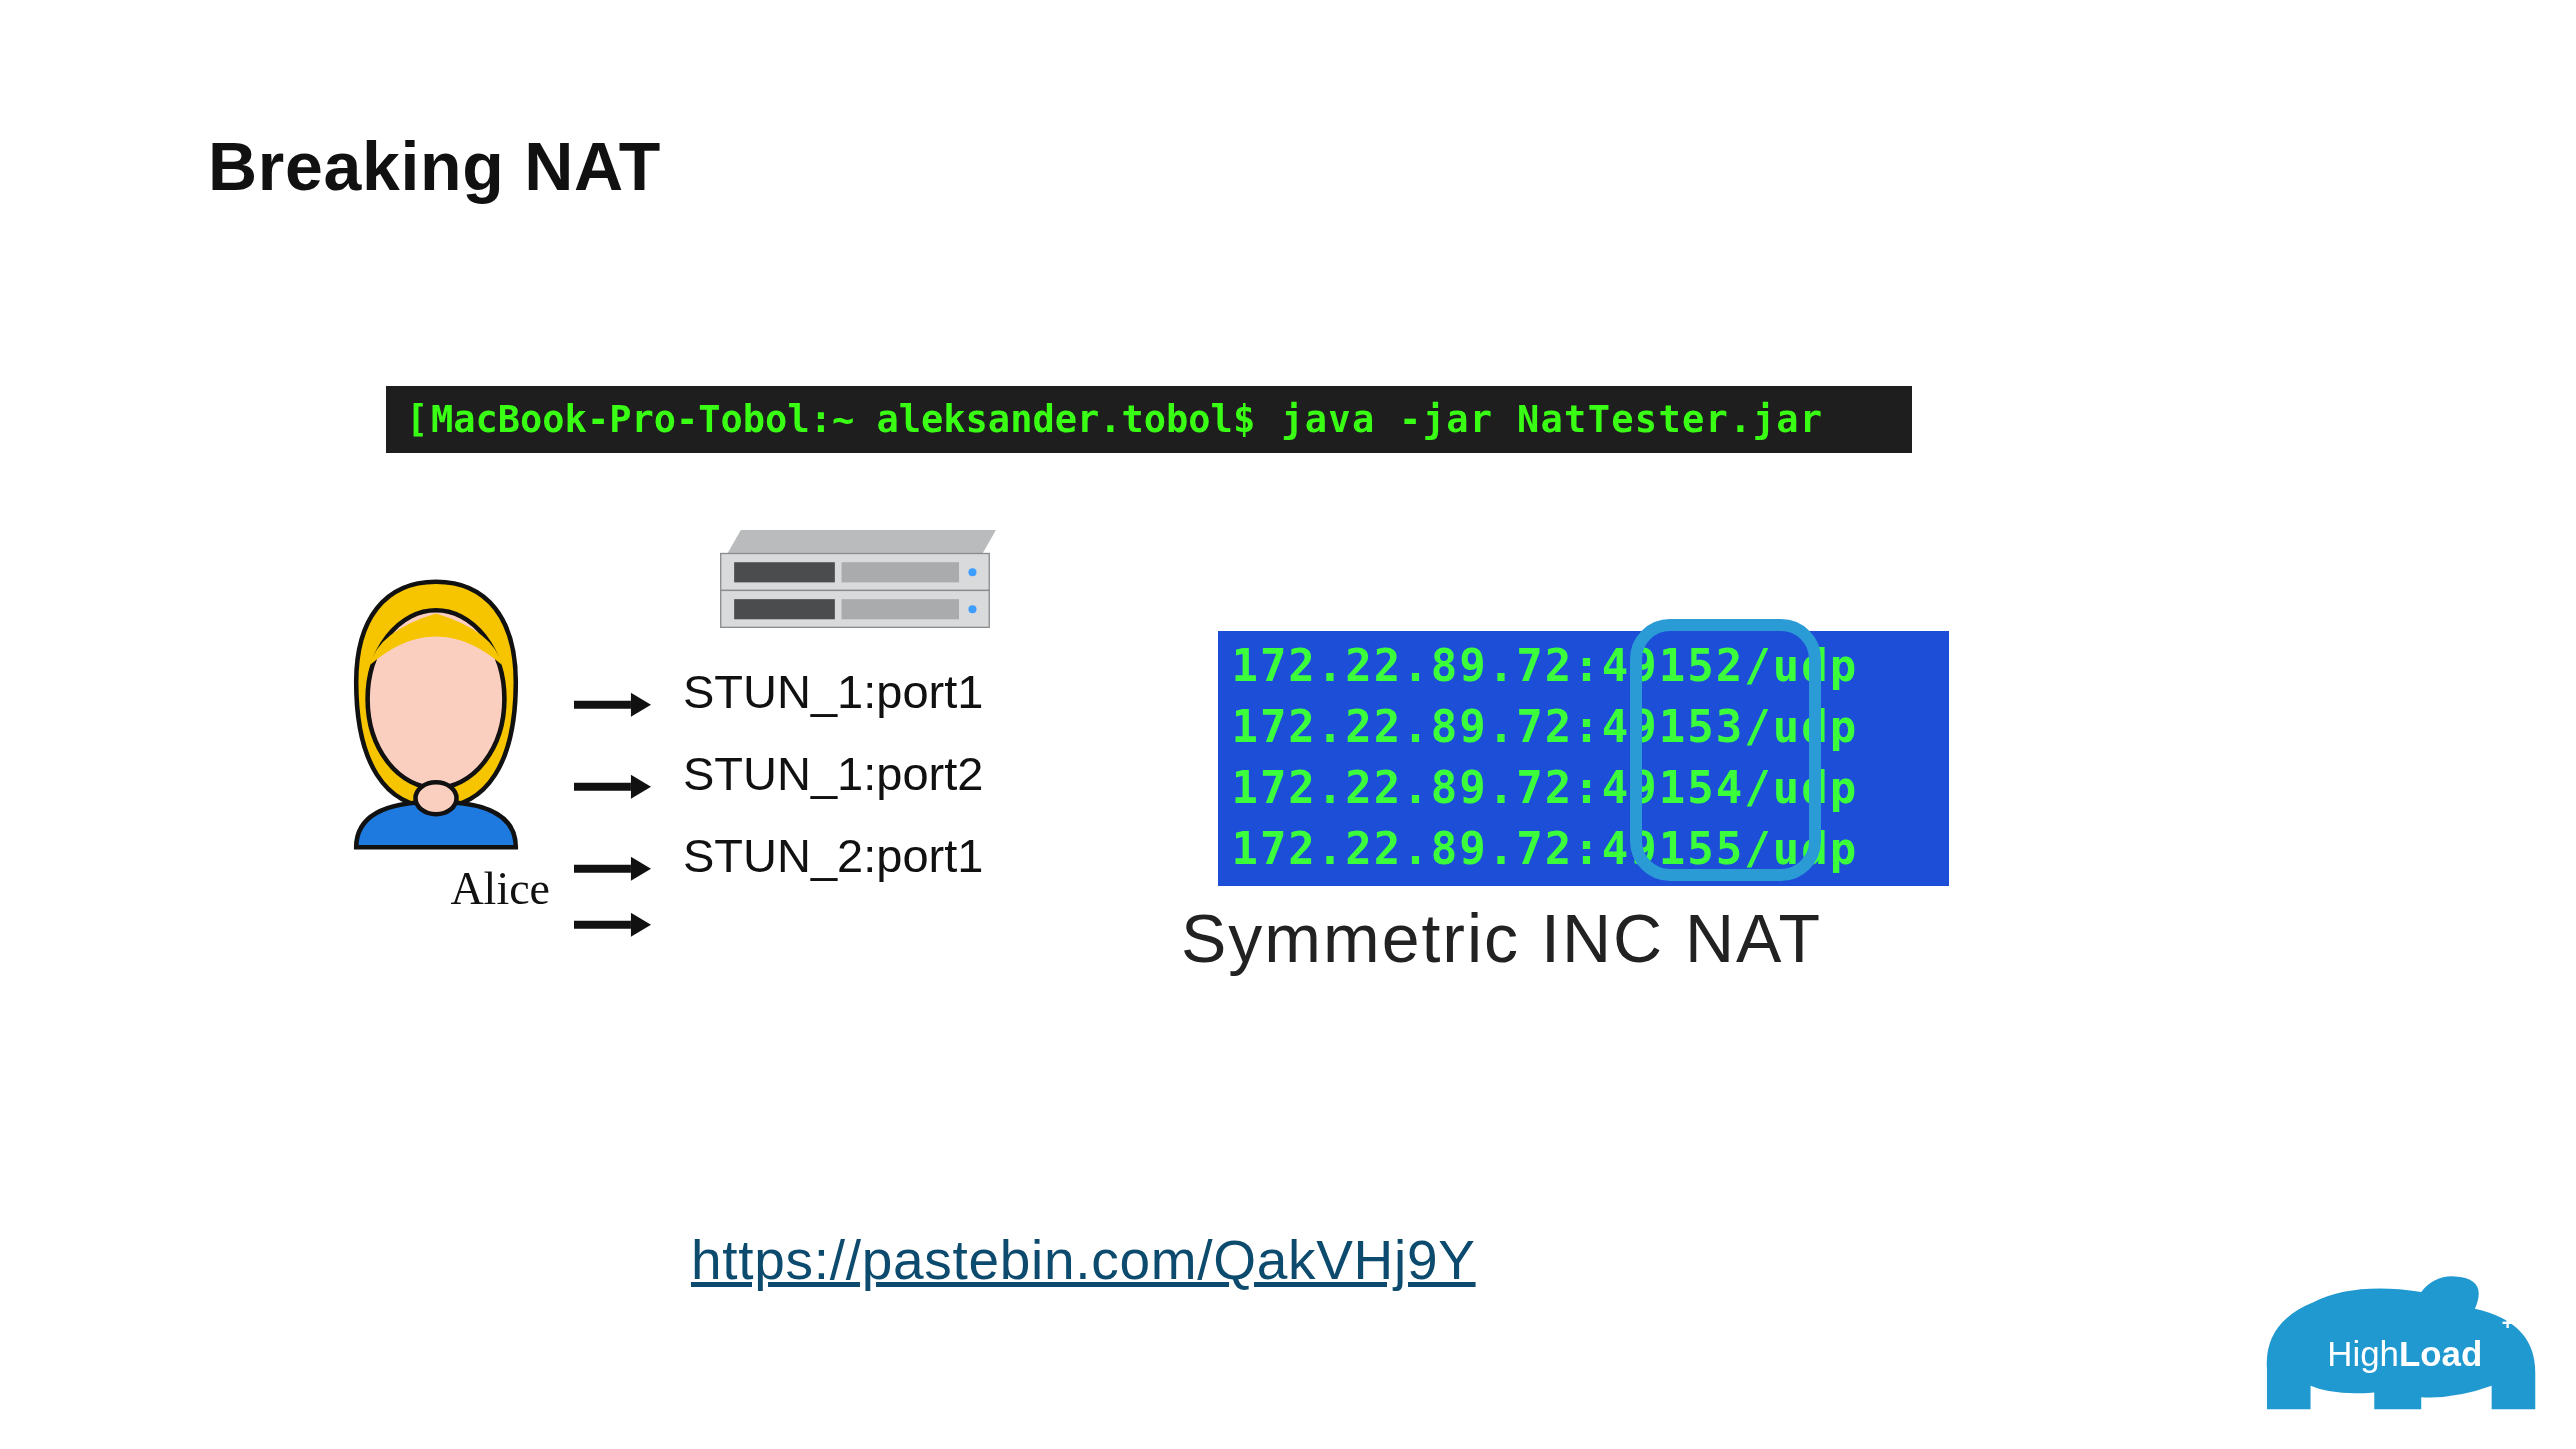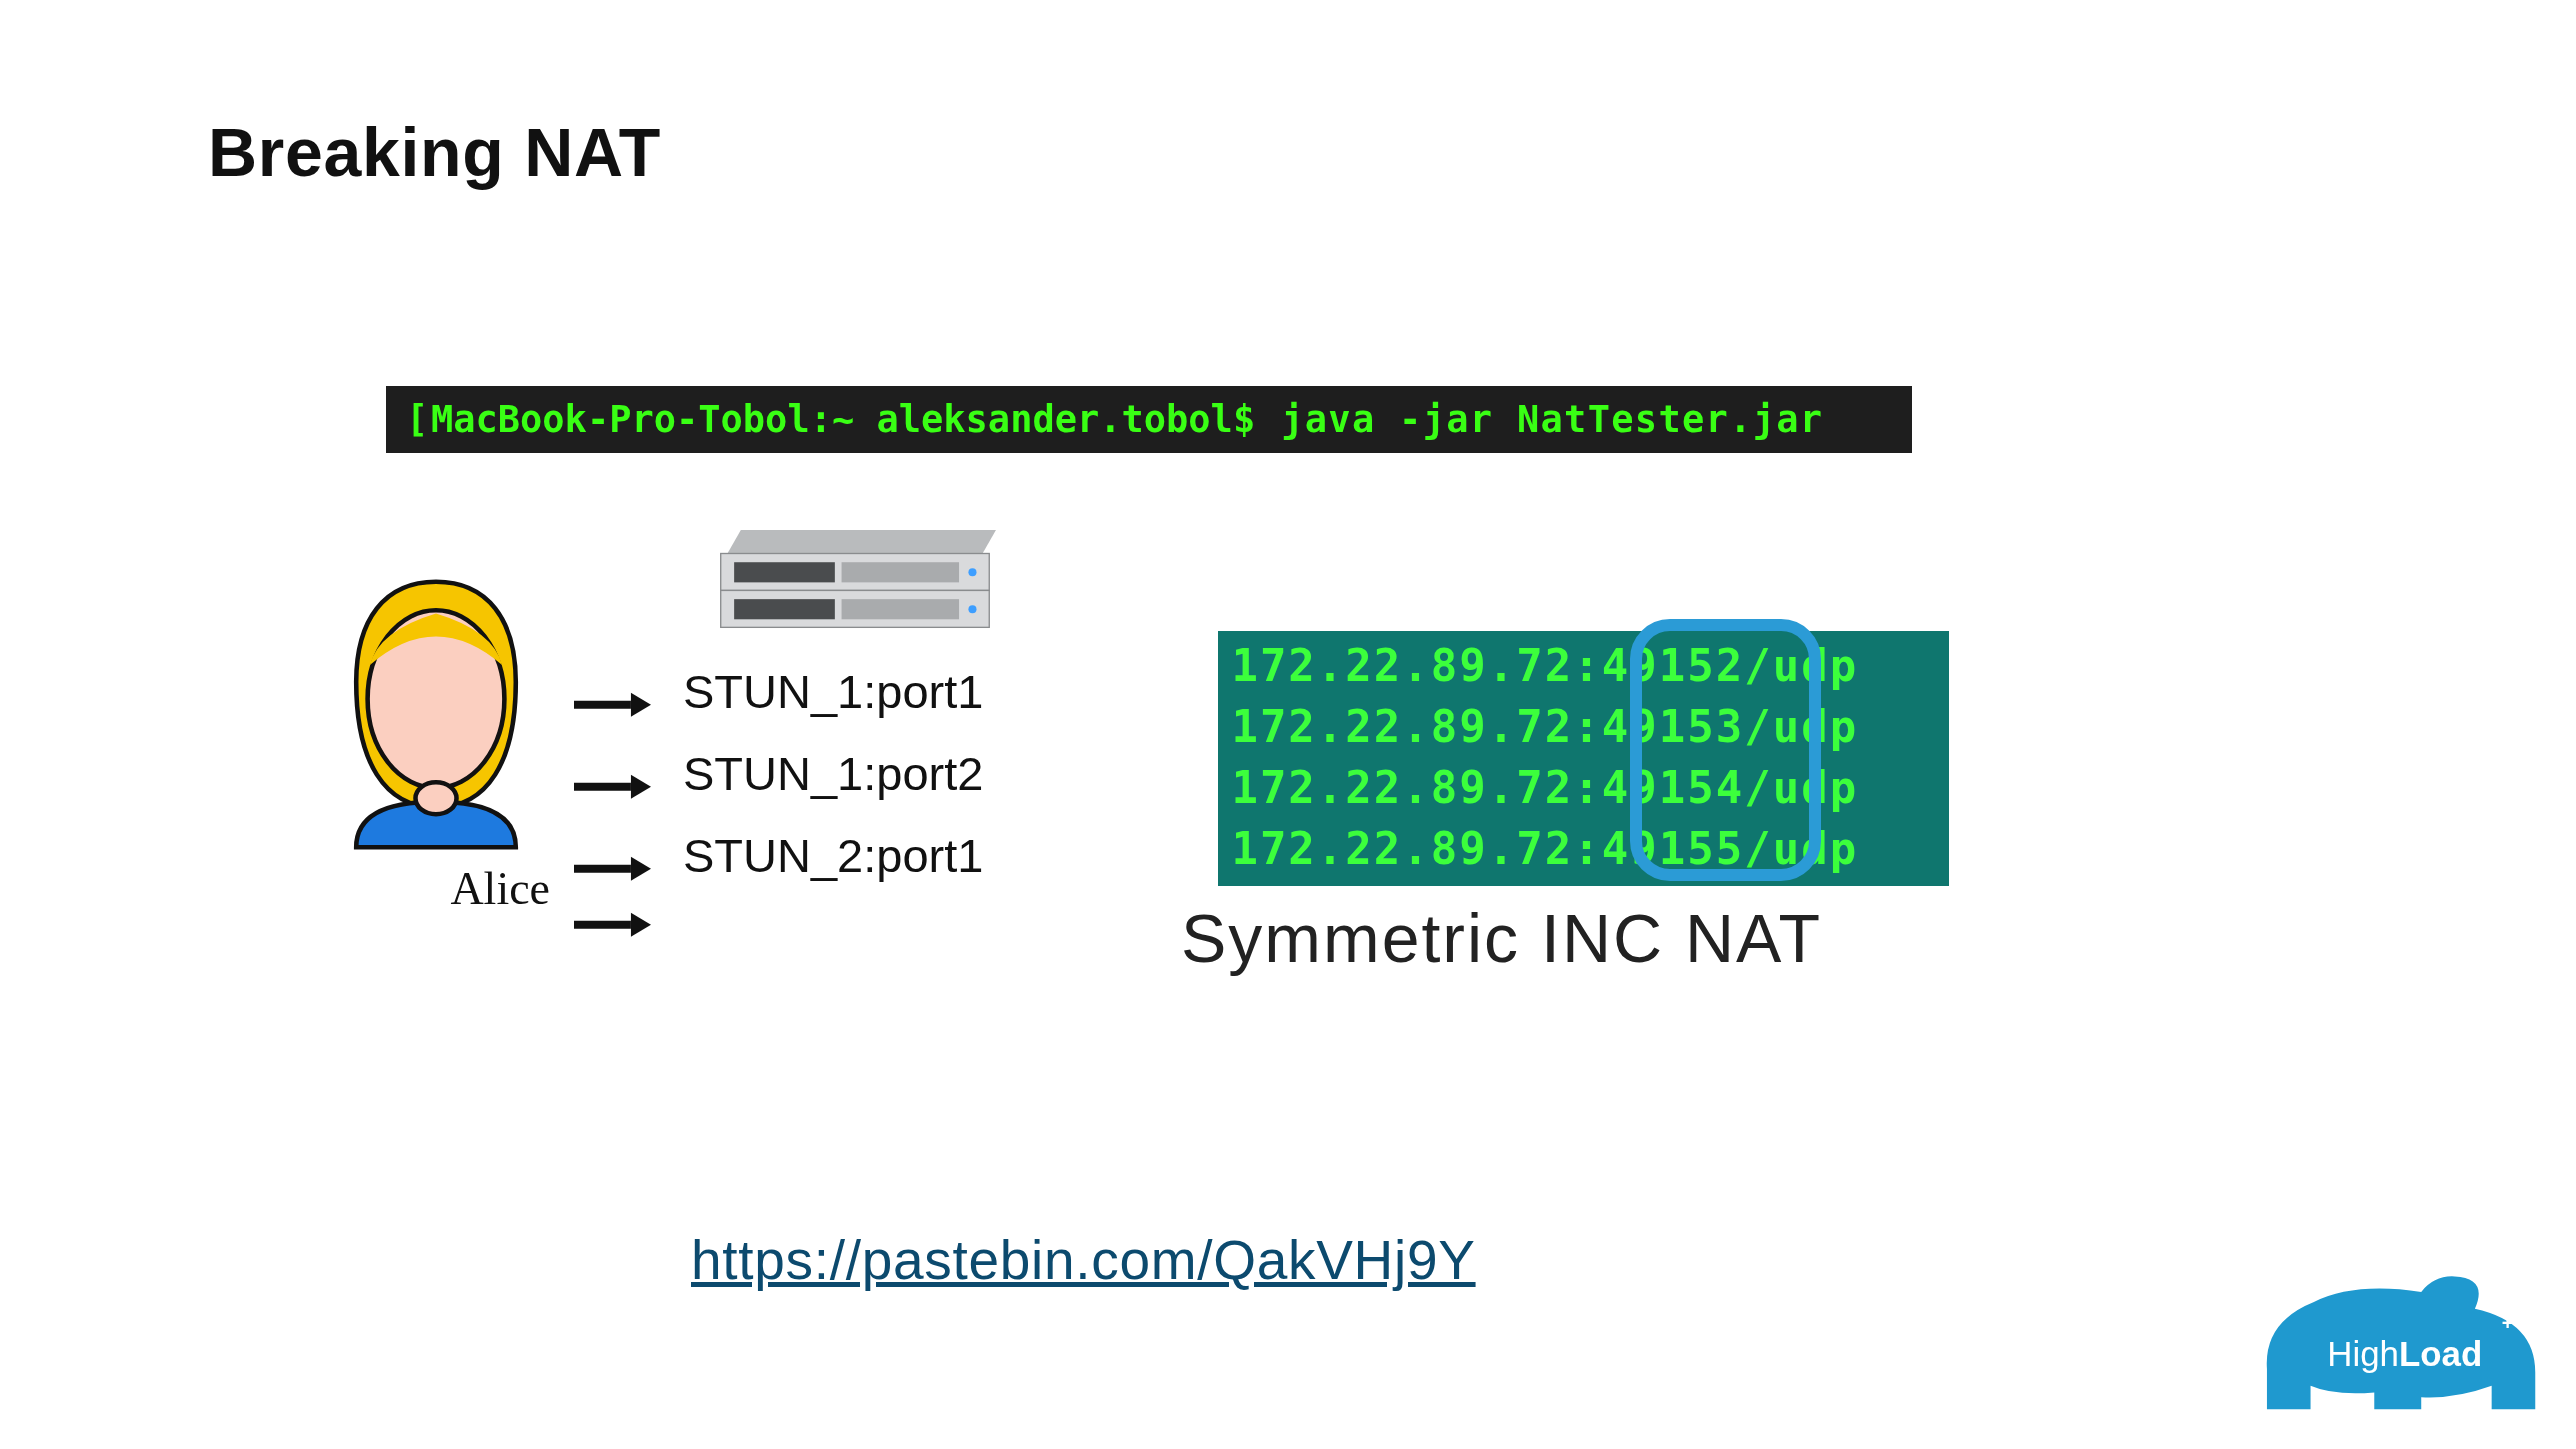--- a/index.html
+++ b/index.html
@@ -1,36 +1,36 @@
 <!DOCTYPE html>
 <html style="font-size:10.7px"><head>
 <meta charset="utf-8">
 <style>
   html,body{margin:0;padding:0;width:2576px;height:1449px;background:#ffffff;font-family:"Helvetica Neue",Arial,sans-serif;color:#111;overflow:hidden}
   .slide{position:relative;width:2576px;height:1449px}
-  .title{position:absolute;left:208px;top:113px;font-size:68px;font-weight:800;letter-spacing:0.7px}
+  .title{position:absolute;left:208px;top:127px;font-size:68px;font-weight:800;letter-spacing:0.7px}
   
   .cmd{position:absolute;left:386px;top:386px;width:1526px;height:67px;background:#1e1e1e;display:flex;align-items:center;padding:0 20px;box-sizing:border-box;font-family:"Menlo","Consolas",monospace;font-size:37px;color:#39ff14}
   .cmd .bracket{color:#39ff14;margin-right:2.7px;font-weight:700}
   .cmd .host{color:#39ff14;font-weight:700}
   .cmd .prompt{color:#39ff14;font-weight:700}
   .cmd .args{color:#39ff14;font-weight:700;margin-left:26px;letter-spacing:1.3px}
   
   .alice{position:absolute;left:309px;top:568px;width:241px;text-align:right}
   .alice svg{width:228px;height:auto}
   .alice-label{font-family:Georgia,serif;font-size:46px;margin-top:6.7px}
   
   .server{position:absolute;left:714px;top:530px;width:282px;height:104px}
   
   .stun{position:absolute;left:574px;top:664px;width:503px}
   .stun-row{display:flex;align-items:flex-end;margin-bottom:27px}
   .stun-row svg{width:77px;height:29.5px;margin-right:32px;flex:0 0 auto}
   .stun-row span{font-size:47px;font-weight:500}
   
-  .term{position:absolute;left:1218px;top:631px;width:731px;background:#0f766e;font-family:"Menlo","Consolas",monospace;font-size:44px;line-height:1.38;color:#3cff3c;font-weight:700;letter-spacing:2px;padding:5.4px 13.4px 6.7px 13.4px;box-sizing:border-box}
+  .term{position:absolute;left:1218px;top:631px;width:731px;background:#1d4ed8;font-family:"Menlo","Consolas",monospace;font-size:44px;line-height:1.38;color:#3cff3c;font-weight:700;letter-spacing:2px;padding:5.4px 13.4px 6.7px 13.4px;box-sizing:border-box}
   .term-row{white-space:pre}
   
   .port-hi{position:absolute;left:1630px;top:619px;width:191px;height:262px;border:12.7px solid #2b9bd6;border-radius:40px;box-sizing:border-box}
   .nat-caption{position:absolute;left:1181px;top:899px;font-size:68px;letter-spacing:2px;color:#222}
   
   .link{position:absolute;left:691px;top:1228px;font-size:55px;color:#0c4a6e;text-decoration:underline;letter-spacing:0.7px}
   
   .logo{position:absolute;right:34px;bottom:20px;width:322px;height:174px}
 </style>
 </head>

